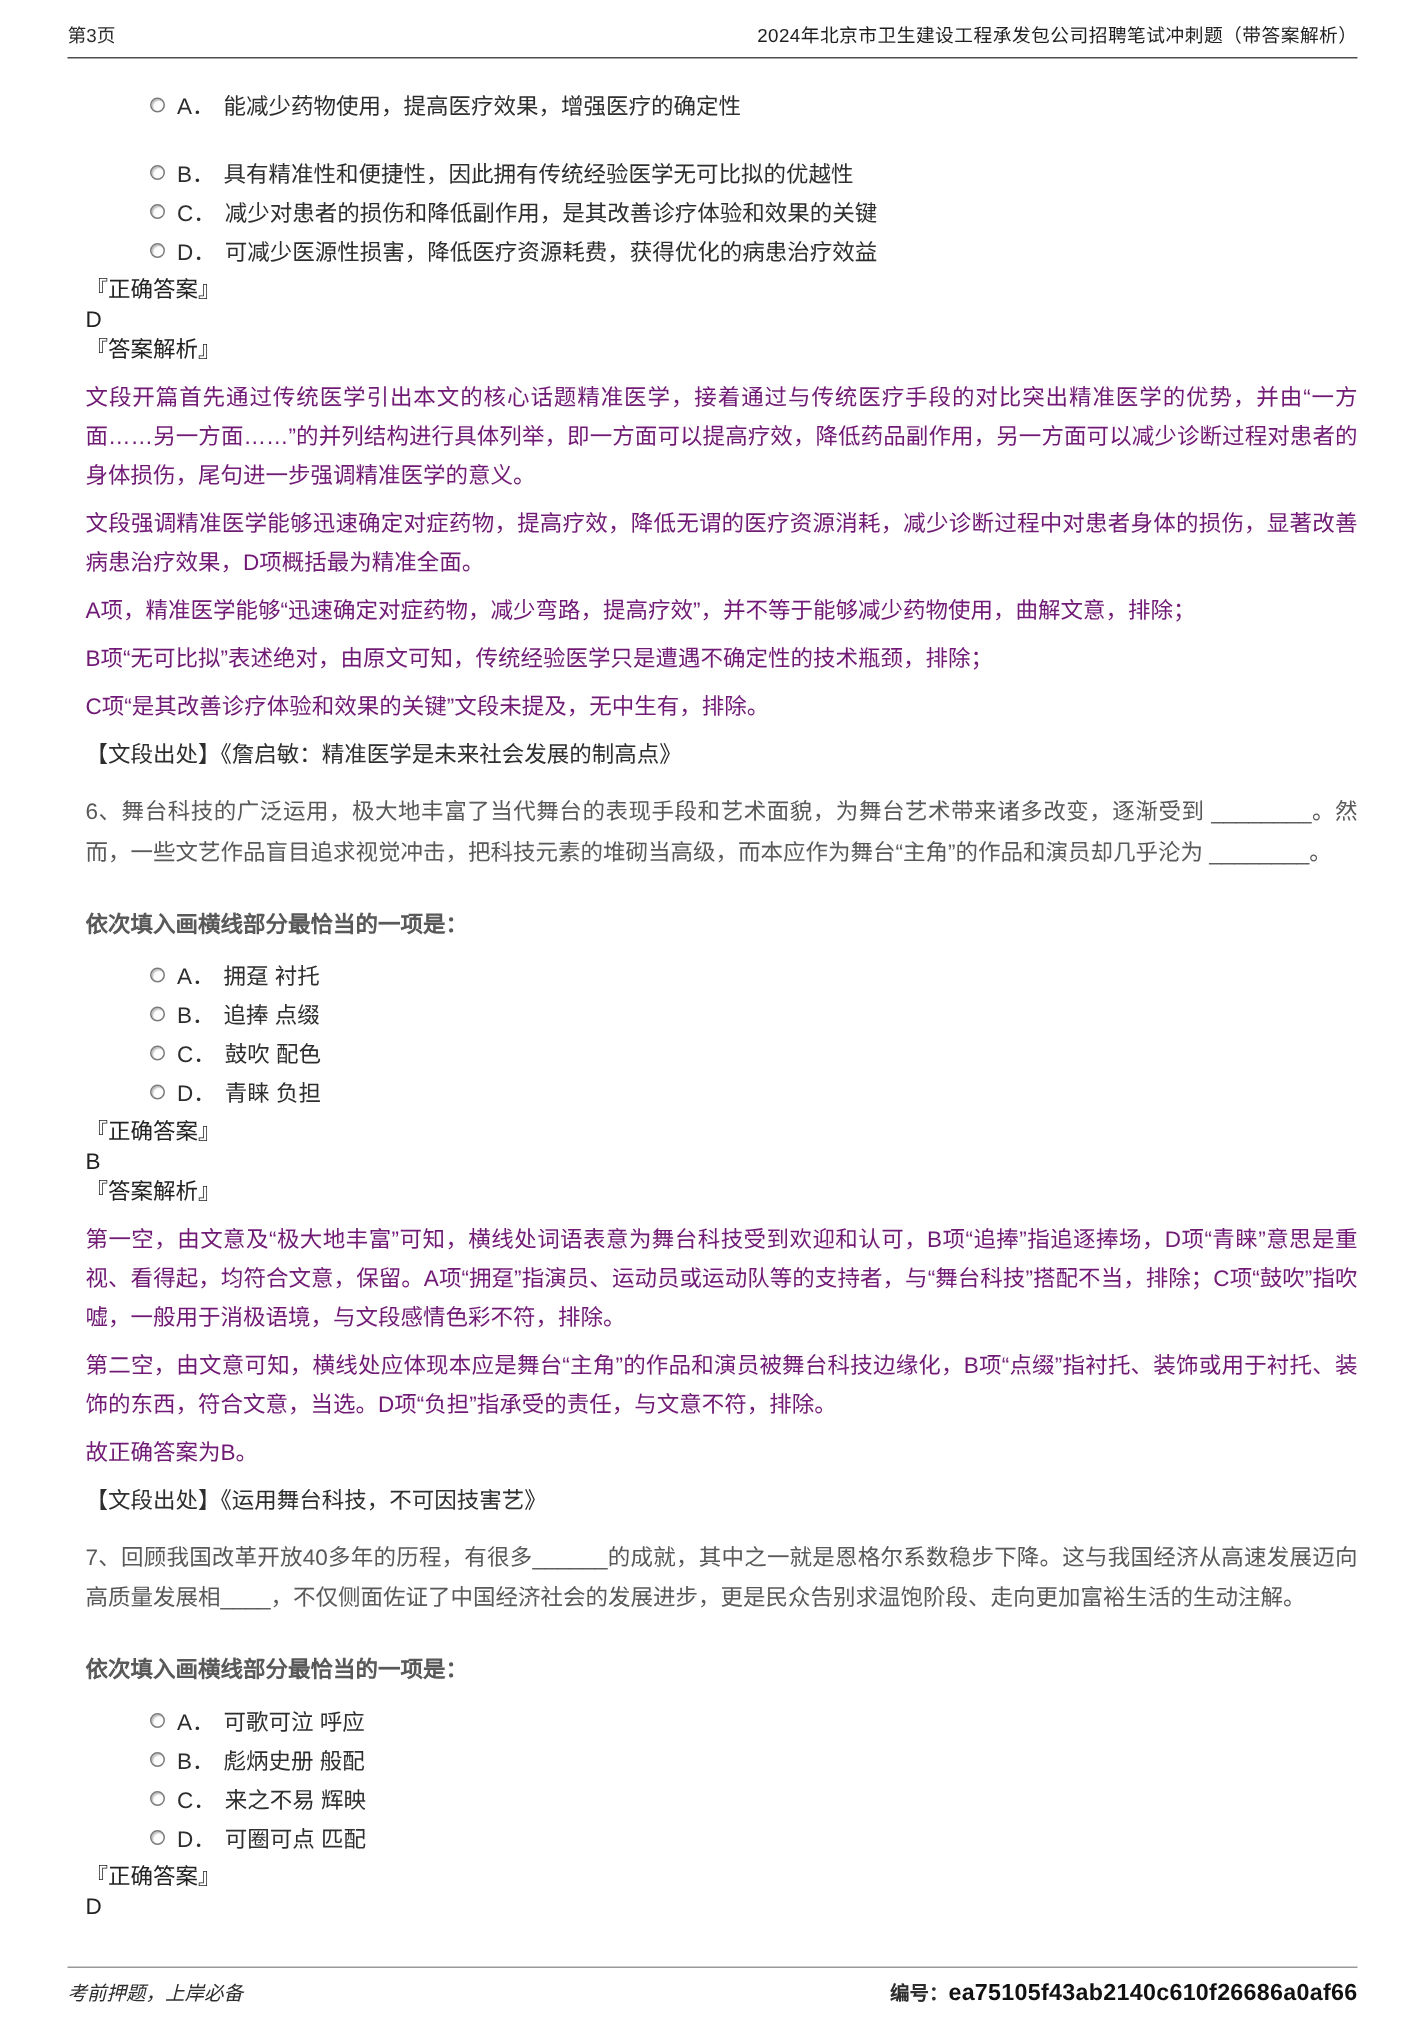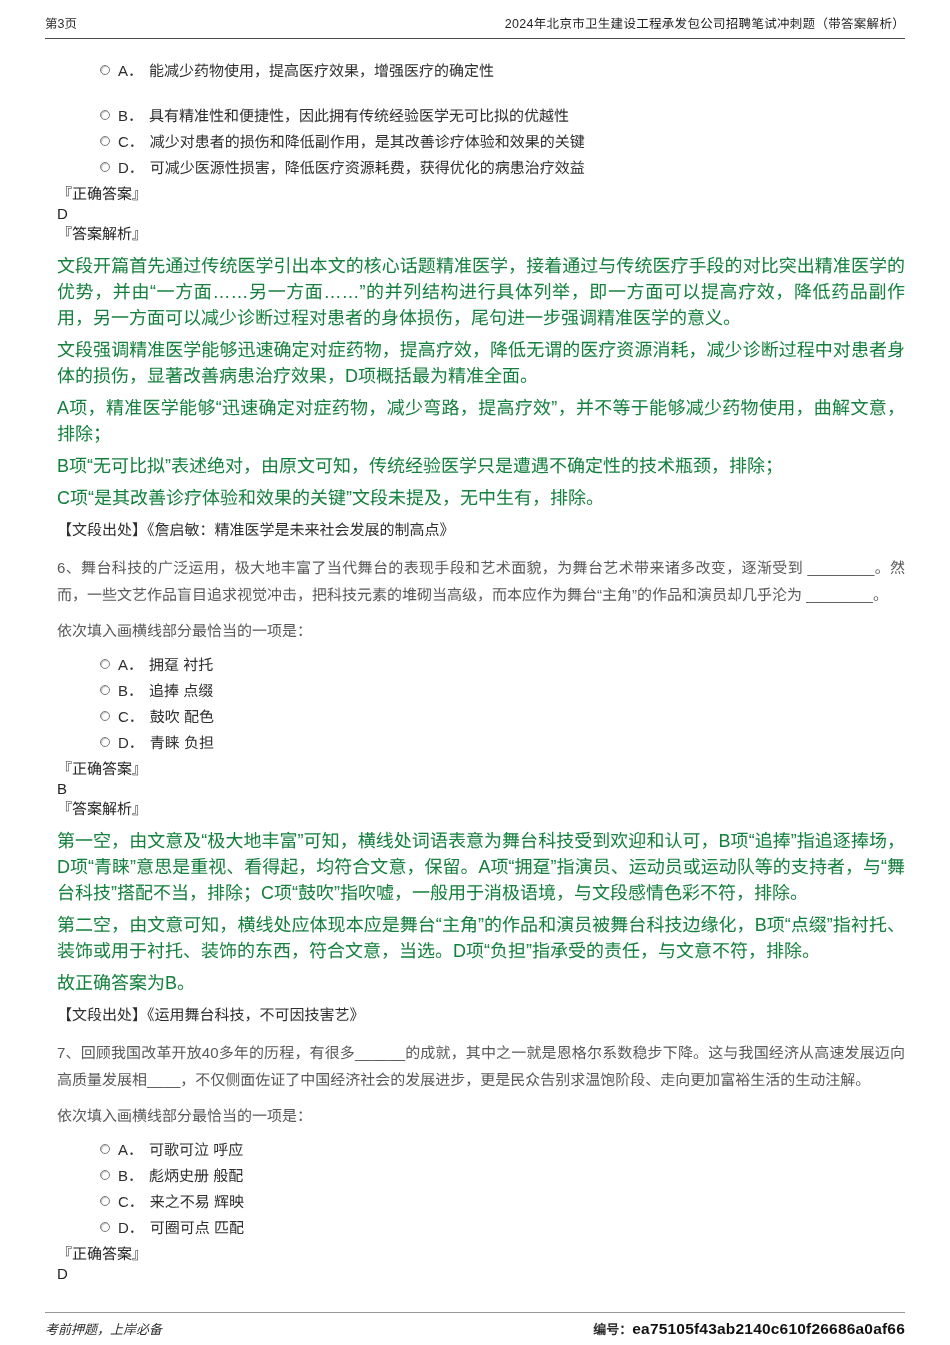--- a/index.html
+++ b/index.html
@@ -41,31 +41,31 @@
     box-shadow: inset 1px 1px 1px rgba(0,0,0,0.25);
     margin-right: 8px; margin-top: 2px;
   }
   .letter { margin-right: 6px; white-space: nowrap; }
   .opt-text { white-space: nowrap; }
 
   .ansblock { margin-top: 5px; }
   .ansline { font-size: 15px; line-height: 20px; color: #222; }
 
   .para {
-    font-size: 18px; line-height: 26px; margin-top: 6px;
-    text-align: justify; color: #15803d;
+    font-size: 15px; line-height: 26px; margin-top: 6px;
+    text-align: justify; color: #701a75;
   }
   .para.first { margin-top: 9px; }
   .source { font-size: 15px; line-height: 26px; margin-top: 6px; color: #2e2e2e; }
 
   .stem {
     font-size: 15px; line-height: 27px; margin-top: 11px;
     text-align: justify; color: #595959;
   }
-  .prompt { font-size: 15px; line-height: 26px; margin-top: 10px; color: #595959; }
+  .prompt { font-size: 15px; line-height: 26px; margin-top: 22px; color: #595959; font-weight: bold; }
 
   
   .footer {
     position: absolute; left: 45px; right: 45px; bottom: 7px;
     border-top: 1px solid #999;
     padding-top: 6px;
     display: flex; justify-content: space-between; align-items: baseline;
   }
   .footer-left { font-size: 13px; color: #2e2e2e; font-style: italic; }
   .footer-right { font-size: 13px; color: #2e2e2e; display: flex; align-items: baseline; font-weight: bold; }

